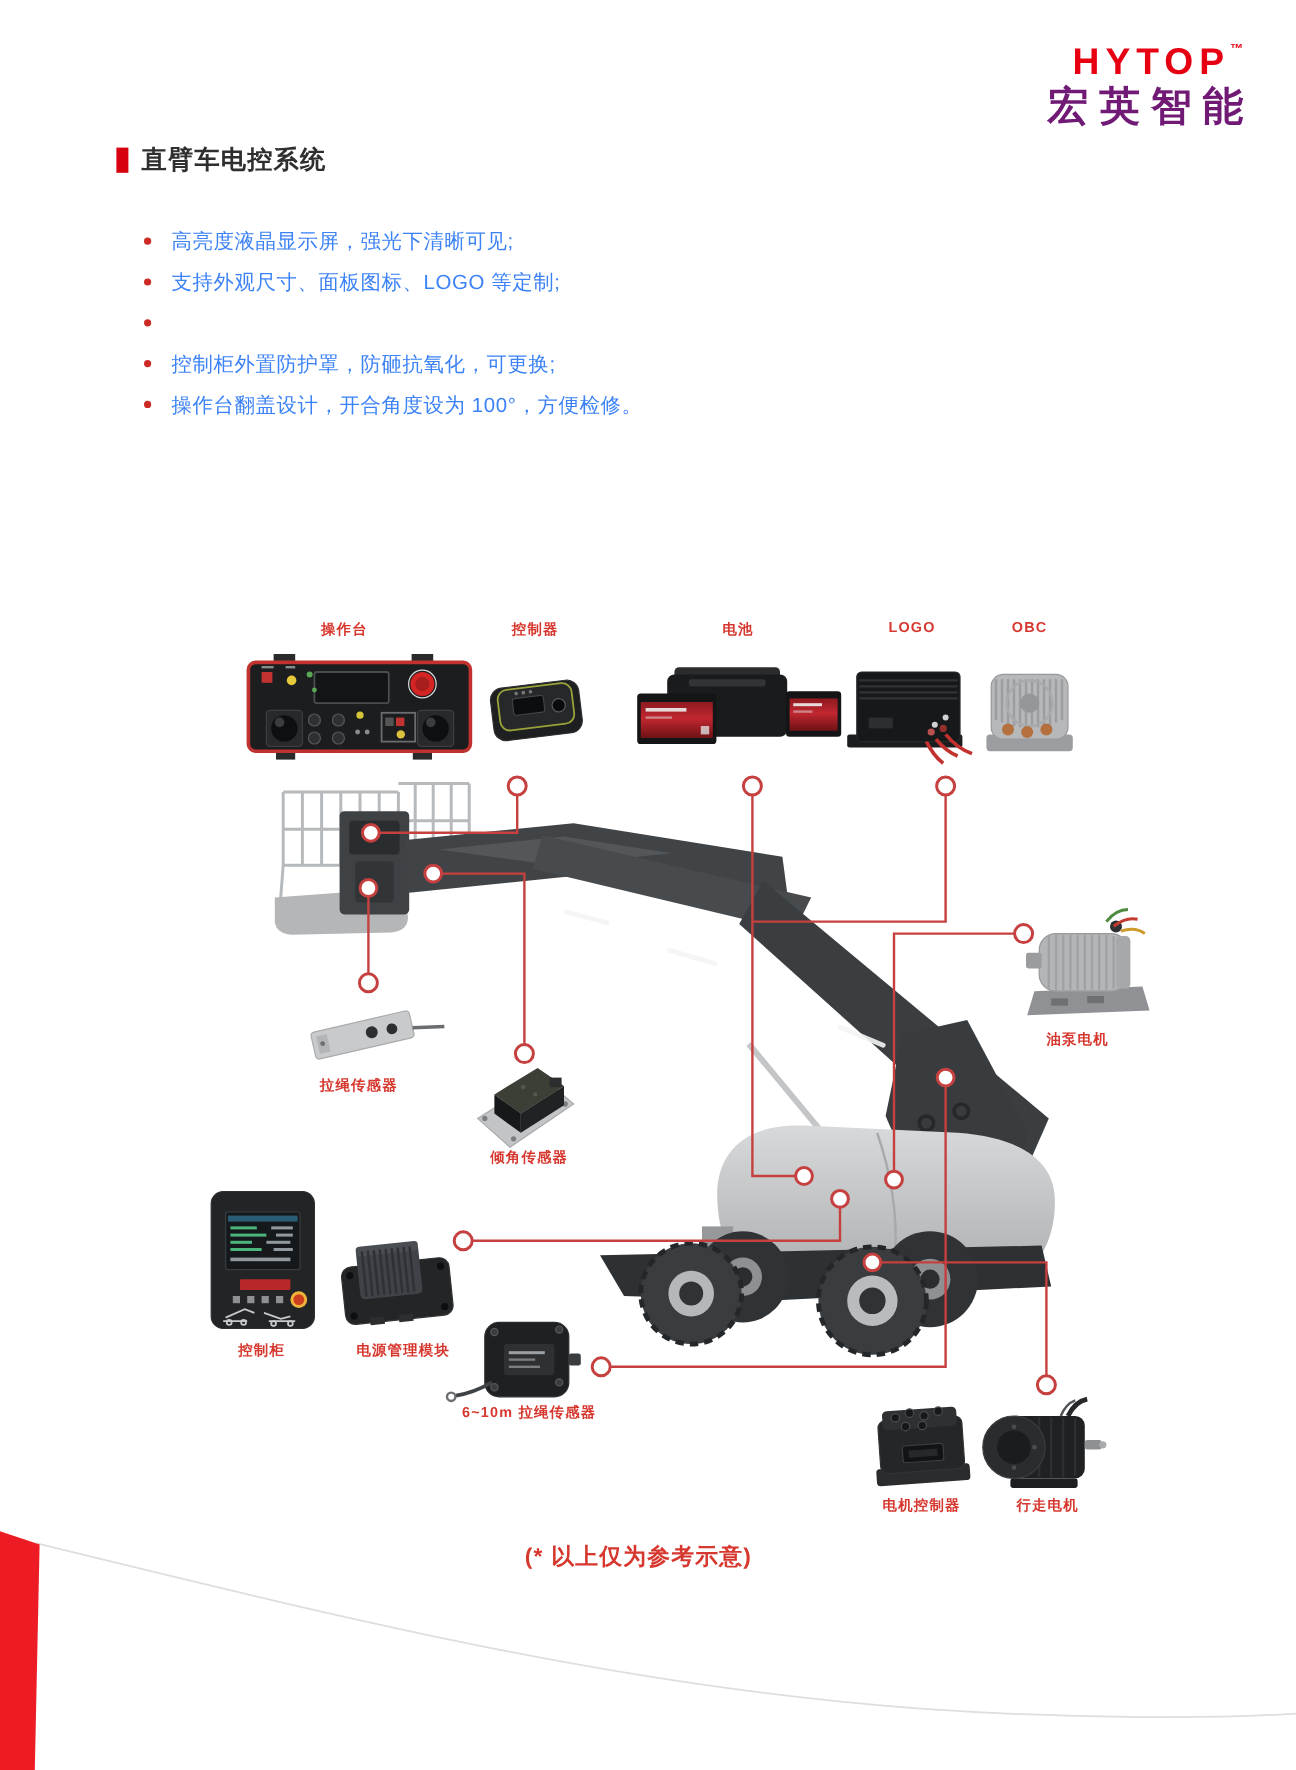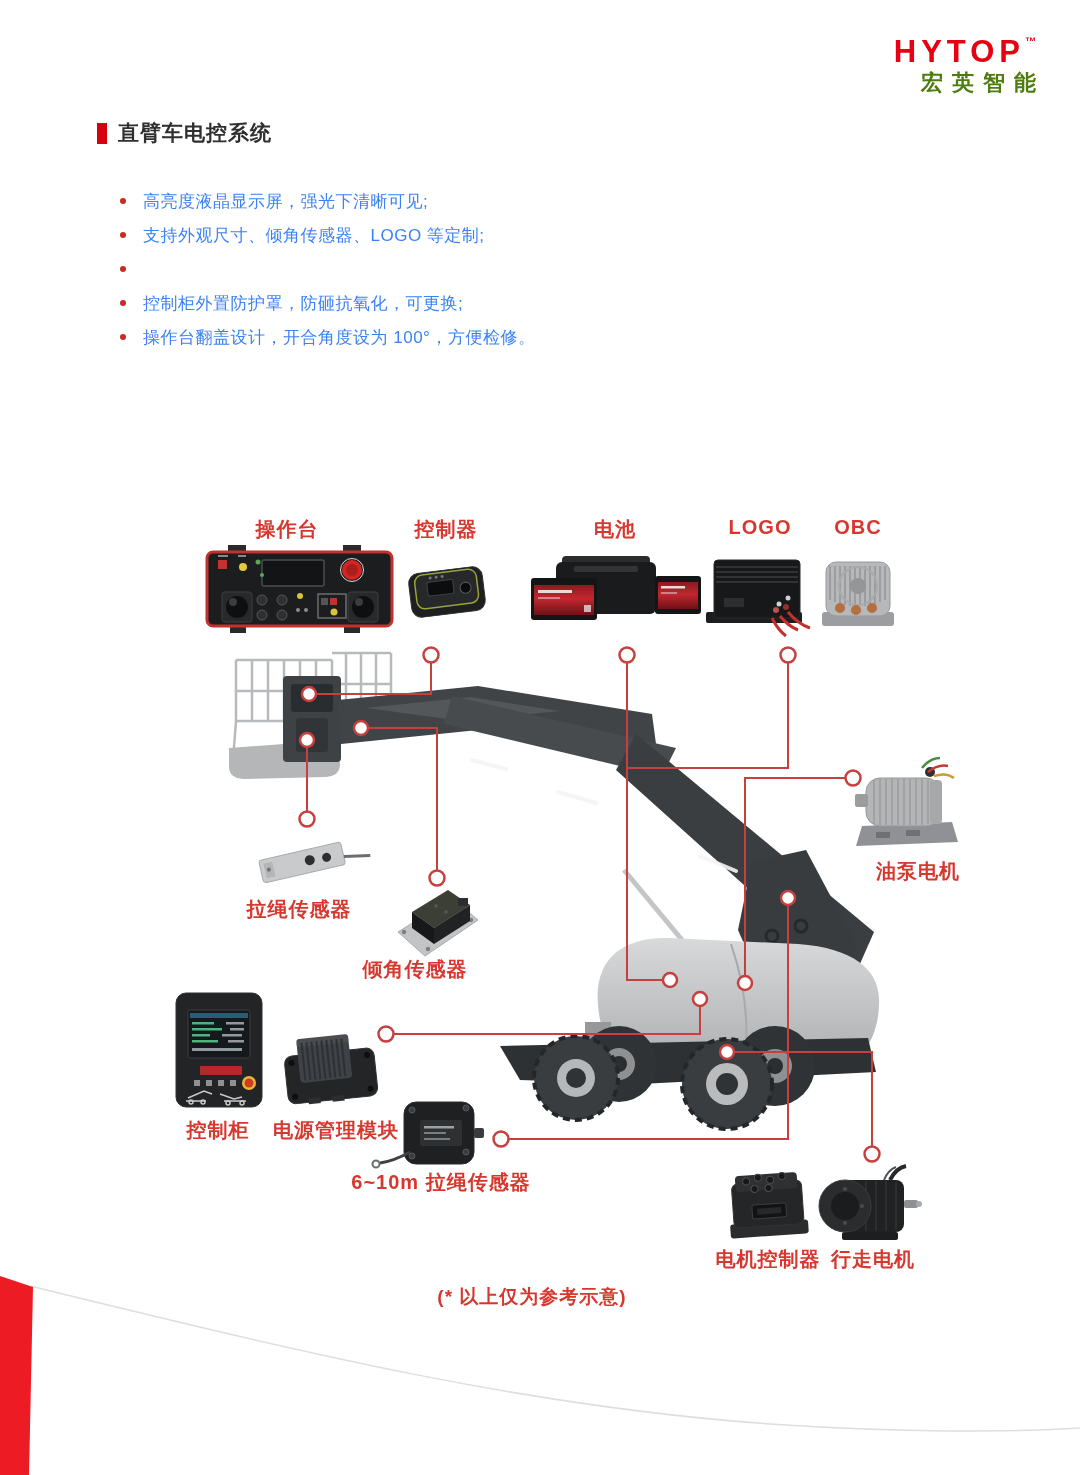--- a/index.html
+++ b/index.html
@@ -2,32 +2,32 @@
 <html><head>
 <meta charset="utf-8">
 <style>
   html,body{margin:0;padding:0;background:#888;}
   .page{position:relative;width:1080px;height:1475px;background:#ffffff;overflow:hidden;
         font-family:"Liberation Sans",sans-serif;}
   
   .logo{position:absolute;top:36px;right:44px;text-align:right;line-height:1;}
   .logo .brand{font-size:31px;font-weight:800;letter-spacing:5px;color:#e60012;}
   .logo .tm{font-size:11px;font-weight:700;color:#e60012;vertical-align:top;letter-spacing:0;}
-  .logo .sub{margin-top:5px;font-size:22px;font-weight:700;letter-spacing:9px;color:#4d7c0f;margin-right:-9px;}
+  .logo .sub{margin-top:5px;font-size:34px;font-weight:700;letter-spacing:9px;color:#701a75;margin-right:-9px;}
   
   .title-row{position:absolute;top:119px;left:97px;display:flex;align-items:center;}
   .title-marker{width:10px;height:21px;background:#d7000f;margin-right:11px;}
   .title-text{font-size:21px;font-weight:700;color:#2f2f2f;letter-spacing:1px;}
   
   .features{position:absolute;top:184px;left:120px;list-style:none;margin:0;padding:0;}
   .features li{height:34px;display:flex;align-items:center;}
   .dot{width:6px;height:6px;border-radius:50%;background:#cc2a24;margin-right:17px;flex:0 0 auto;}
   .ftext{font-size:17px;color:#3b82f6;letter-spacing:0.5px;}
   
-  .dlabel{position:absolute;transform:translateX(-50%);font-size:20px;font-weight:700;
+  .dlabel{position:absolute;transform:translateX(-50%);font-size:12px;font-weight:700;
           color:#d6382f;white-space:nowrap;letter-spacing:1px;}
   .note{position:absolute;transform:translateX(-50%);font-size:19px;font-weight:600;
         color:#d6382f;white-space:nowrap;letter-spacing:1px;}
   svg.diagram{position:absolute;left:0;top:0;}
 </style>
 </head>
 <body>
 
 <div class="page">
 
@@ -358,43 +358,43 @@
     <div class="title-text">直臂车电控系统</div>
   </div>
 
   <ul class="features">
     <li>
         <span class="dot"></span>
         <span class="ftext">高亮度液晶显示屏，强光下清晰可见;</span>
       </li>
     <li>
         <span class="dot"></span>
-        <span class="ftext">支持外观尺寸、倾角传感器、LOGO 等定制;</span>
+        <span class="ftext">支持外观尺寸、面板图标、LOGO 等定制;</span>
       </li>
     <li>
         <span class="dot"></span>
       </li>
     <li>
         <span class="dot"></span>
         <span class="ftext">控制柜外置防护罩，防砸抗氧化，可更换;</span>
       </li>
     <li>
         <span class="dot"></span>
         <span class="ftext">操作台翻盖设计，开合角度设为 100°，方便检修。</span>
       </li>
   </ul>
 
   <div class="dlabel" style="left:287px;top:516px;">操作台</div>
   <div class="dlabel" style="left:446px;top:516px;">控制器</div>
   <div class="dlabel" style="left:615px;top:516px;">电池</div>
   <div class="dlabel" style="left:760px;top:516px;">LOGO</div>
   <div class="dlabel" style="left:858px;top:516px;">OBC</div>
-  <div class="dlabel" style="left:898px;top:858px;margin-left:20px;">油泵电机</div>
+  <div class="dlabel" style="left:898px;top:858px;">油泵电机</div>
   <div class="dlabel" style="left:299px;top:896px;">拉绳传感器</div>
-  <div class="dlabel" style="left:415px;top:956px;text-align:right;">倾角传感器</div>
+  <div class="dlabel" style="left:441px;top:956px;text-align:right;">倾角传感器</div>
   <div class="dlabel" style="left:218px;top:1117px;">控制柜</div>
   <div class="dlabel" style="left:336px;top:1117px;">电源管理模块</div>
   <div class="dlabel" style="left:441px;top:1169px;">6~10m 拉绳传感器</div>
   <div class="dlabel" style="left:768px;top:1246px;">电机控制器</div>
   <div class="dlabel" style="left:873px;top:1246px;">行走电机</div>
   <div class="note" style="left:532px;top:1284px;">(* 以上仅为参考示意)</div>
 
 </div>
 
 </body></html>

